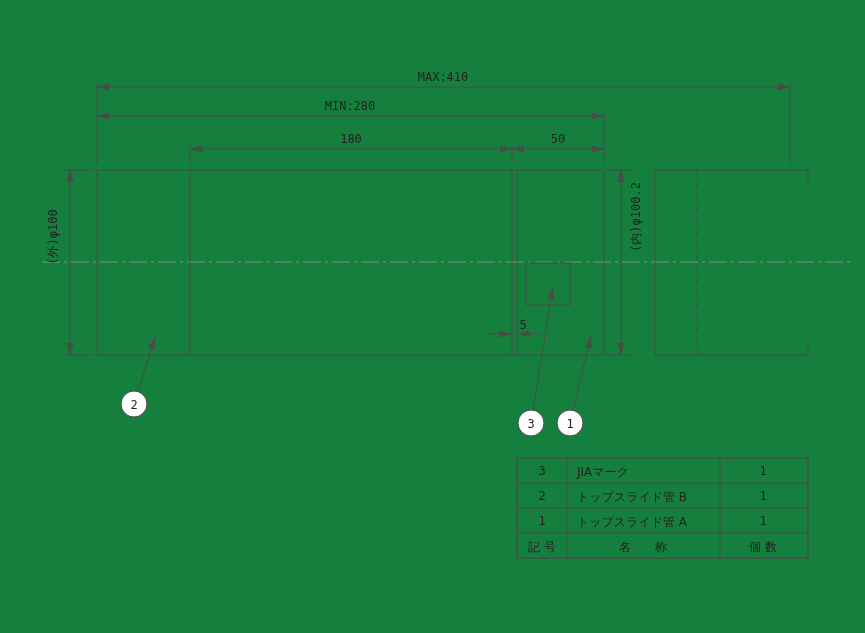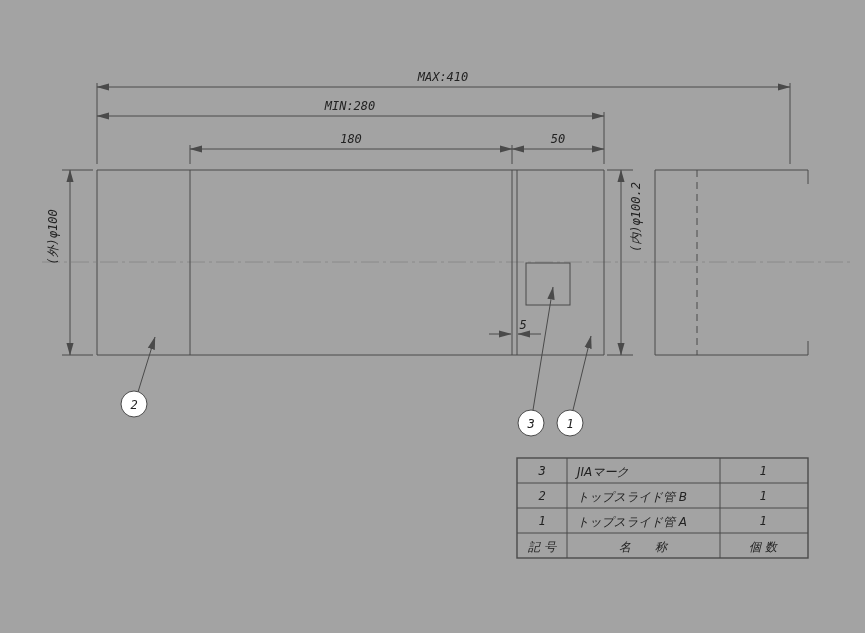--- a/index.html
+++ b/index.html
@@ -3,24 +3,23 @@
 <meta charset="utf-8">
 <style>
   html, body {
     margin: 0;
     padding: 0;
     background: #ffffff;
   }
   .sheet {
     width: 865px;
     height: 633px;
-    background: #a3a3a3;
+    background: #15803d;
     position: relative;
     overflow: hidden;
-    font-style: italic;
   }
   svg { display: block; }
   svg line, svg rect, svg circle {
     stroke: #4a4a4a;
     stroke-width: 1;
     fill: none;
   }
   svg .thick { stroke-width: 1.4; }
   svg .centerline {
     stroke: #8a8a8a;

